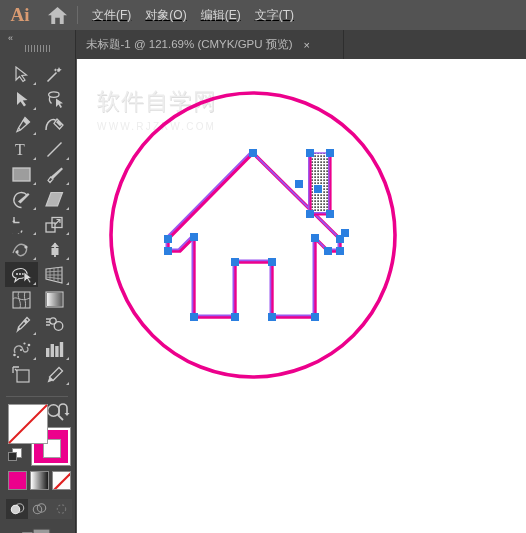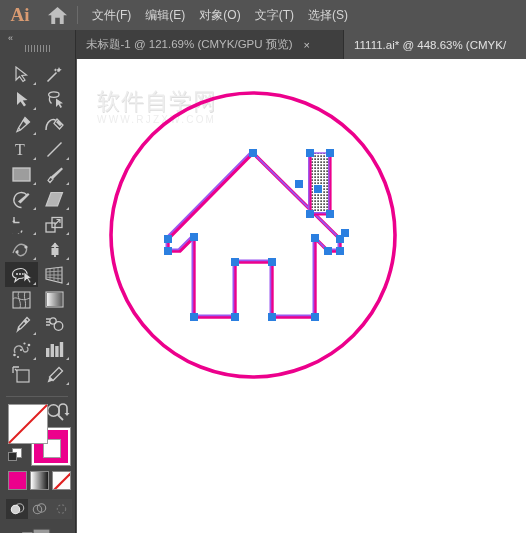--- a/index.html
+++ b/index.html
@@ -31,21 +31,21 @@
     letter-spacing: 0px;
   }
   #home-btn {
     width: 34px; height: 30px;
     display: flex; align-items: center; justify-content: center;
   }
   .vsep {
     width: 1px; height: 18px; background: #6b6b6b;
     margin: 0 7px 0 3px;
   }
-  #menu-items { display: flex; align-items: center; }
+  #menu-items { display: flex; align-items: center; text-decoration: underline; }
   .menu-item {
     color: #d6d6d6;
     font-size: 12px;
     padding: 2px 7px;
     white-space: nowrap;
     cursor: default;
   }
 
   
   #tabbar {
@@ -196,61 +196,57 @@
     font-family: "DejaVu Sans", sans-serif;
     line-height: 24px;
     color: #ededed;
     text-shadow: 0.5px 0.5px 0 #dcdcdc;
   }
   #wm-url {
     font-size: 10px;
     letter-spacing: 2.2px;
     color: #ededed;
     line-height: 12px;
-    margin-top: 1px;
+    margin-top: 8px;
   }
 </style>
 </head>
 <body>
 
 <div id="app">
 
   <div id="menubar">
     <div id="ai-logo">Ai</div>
     <div id="home-btn">
       <svg width="21" height="19" viewBox="0 0 21 19" aria-hidden="true">
         <path d="M10.5 1 L20 9.2 L16.7 9.2 L16.7 18 L12.8 18 L12.8 11.8 L8.2 11.8 L8.2 18 L4.3 18 L4.3 9.2 L1 9.2 Z" fill="#bfbfbf"></path>
       </svg>
     </div>
     <div class="vsep"></div>
     <div id="menu-items">
       <div class="menu-item">文件(F)</div>
+      <div class="menu-item">对象(O)</div>
       <div class="menu-item">编辑(E)</div>
-      <div class="menu-item">对象(O)</div>
       <div class="menu-item">文字(T)</div>
-      <div class="menu-item">选择(S)</div>
     </div>
   </div>
 
   <div id="tabbar">
     <div id="tabbar-left">
       <div id="collapse-arrows">«</div>
       <div id="tool-grip"></div>
     </div>
 
     <div class="tab" id="tab-0">
       <span id="tab-0-label">未标题-1 @ 121.69% (CMYK/GPU 预览)</span>
       <span id="tab-0-close">×</span>
     </div>
 
     <div id="tab-divider"></div>
 
-    <div class="tab" id="tab-1">
-      <span id="tab-1-label">11111.ai* @ 448.63% (CMYK/</span>
-    </div>
   </div>
 
   <div id="toolpanel">
 
     <div class="tool" style="left:5px;top:3px">
       <svg width="15" height="17" viewBox="0 0 15 17">
           <path d="M2 1 L2 14 L5.5 10.5 L9 15.5 L11 14 L7.8 9.5 L12.5 9 Z" fill="none" stroke="#c9c9c9" stroke-width="1.2"></path>
         </svg>
       <span class="corner"></span>
     </div>

